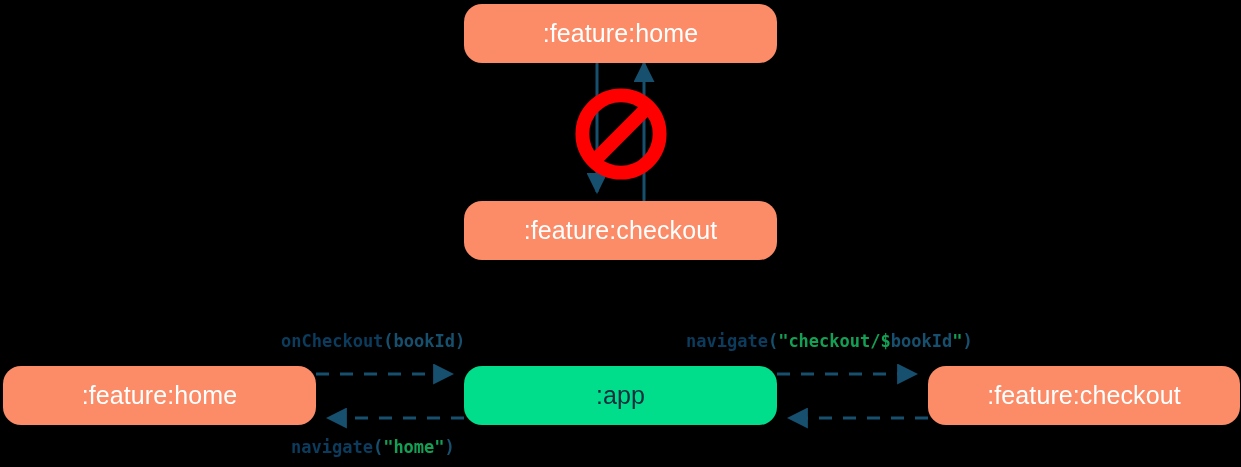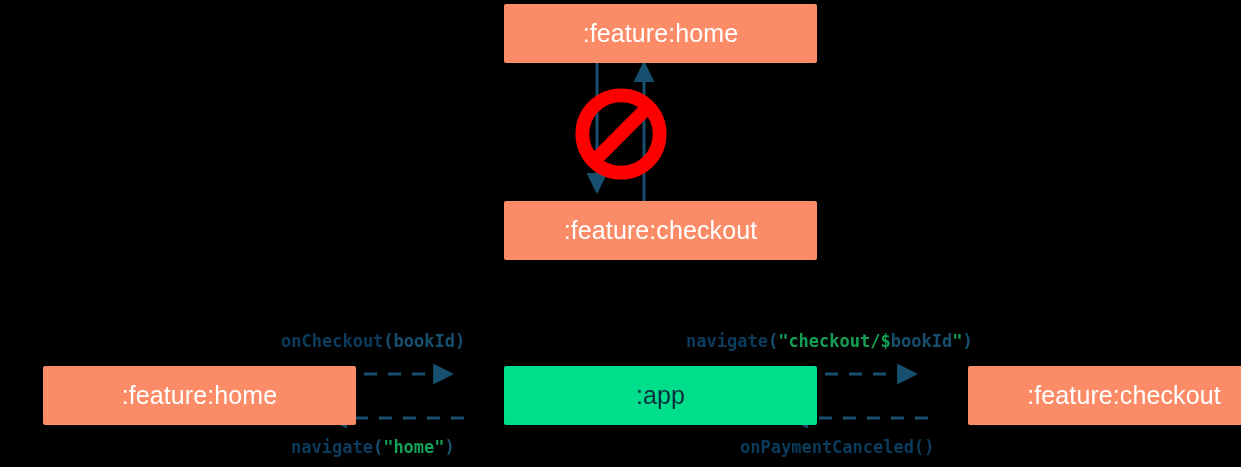--- a/index.html
+++ b/index.html
@@ -19,29 +19,28 @@
     position: absolute;
     inset: 0;
     width: 1241px;
     height: 467px;
   }
 
   
   .node {
     position: absolute;
     box-sizing: border-box;
-    border-radius: 2px;
+    border-radius: 18px;
     display: flex;
     align-items: center;
     justify-content: center;
     font-size: 25px;
     letter-spacing: 0.1px;
     white-space: nowrap;
     user-select: none;
-    margin-left: 40px;
   }
   .node.module {
     background: #FC8C68;
     color: #FFFFFF;
   }
   .node.app {
     background: #00DE8B;
     color: #0B2D3E;
   }
 
@@ -158,15 +157,14 @@
   <div class="node module" id="node-bottom-checkout">
     <span>:feature:checkout</span>
   </div>
 
   <div class="edge-label" id="label-oncheckout"><span>onCheckout</span><span class="tok-punc">(</span><span class="tok-var">bookId</span><span class="tok-punc">)</span></div>
 
   <div class="edge-label" id="label-navigate-checkout"><span>navigate</span><span class="tok-punc">(</span><span class="tok-str">"checkout/$</span><span class="tok-var">bookId</span><span class="tok-str">"</span><span class="tok-punc">)</span></div>
 
   <div class="edge-label" id="label-navigate-home"><span>navigate</span><span class="tok-punc">(</span><span class="tok-str">"home"</span><span class="tok-punc">)</span></div>
 
-  <div class="edge-label" id="label-onpaymentcancel"><span>onPaymentCanceled()</span></div>
 
 </div>
 
 </body></html>

